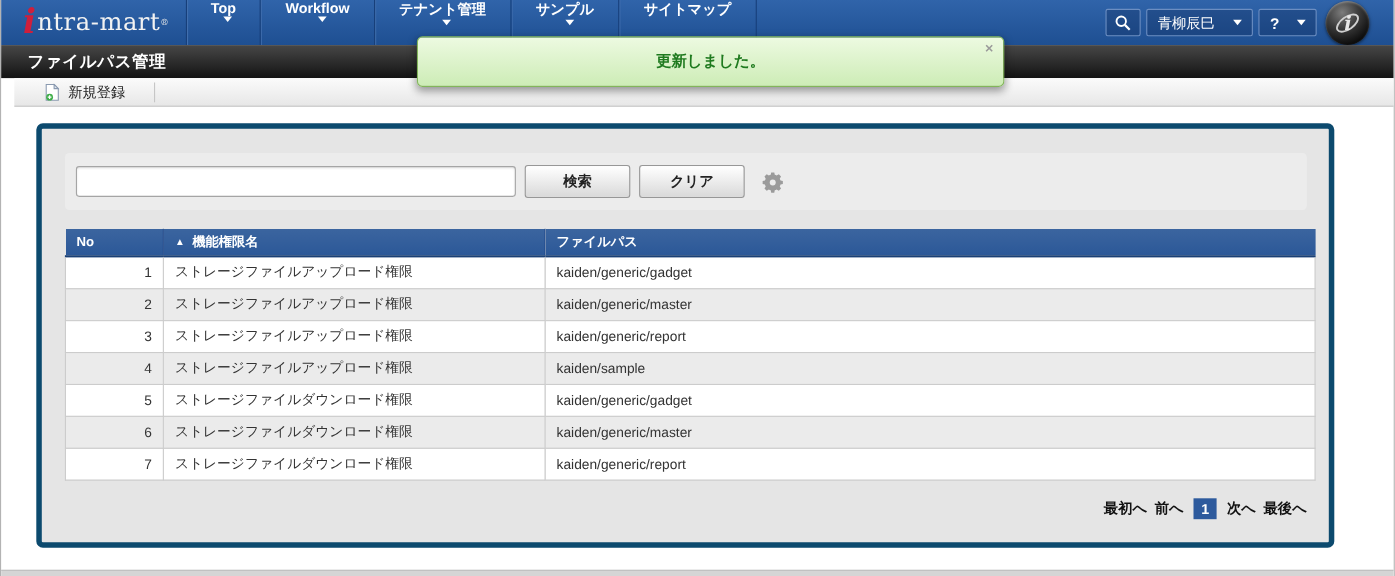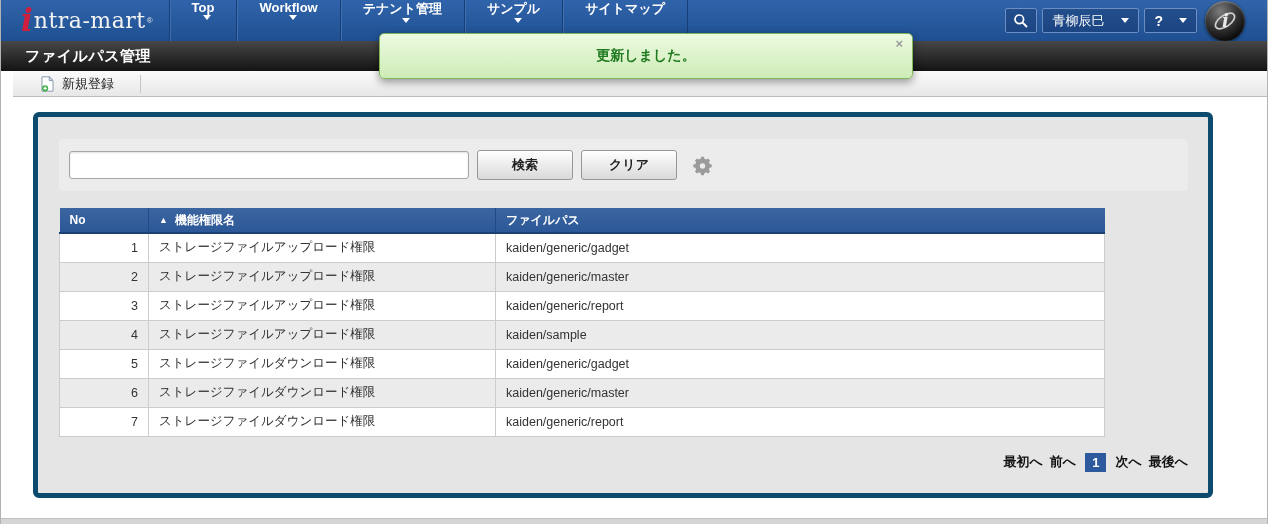--- a/index.html
+++ b/index.html
@@ -57,21 +57,21 @@
   .search-panel { margin:22px 20px 0 21px; height:52px; background:#ececec; border-radius:4px;
                   display:flex; align-items:center; padding:0 10px; }
   .search-input { width:400px; height:28px; border:1px solid #a5a5a5; border-radius:3px;
                   box-shadow:inset 0 1px 2px rgba(0,0,0,.12); font-size:13px; padding:0 6px;
                   font-family:inherit; }
   .btn { margin-left:8px; width:96px; height:30px; background:linear-gradient(#ffffff,#d9d9d9);
          border:1px solid #979797; border-radius:3px; font-size:13px; font-weight:bold; color:#222;
          cursor:pointer; font-family:inherit; }
   .gear-wrap { margin-left:15px; display:flex; align-items:center; cursor:pointer; }
 
-  table { border-collapse:collapse; margin:17px 20px 0 21px; width:1046px; table-layout:fixed; }
+  table { border-collapse:collapse; margin:17px 20px 0 21px; width:1137px; table-layout:fixed; }
   thead th { background:linear-gradient(#3b659f,#2c5898); color:#fff; font-size:12px; text-align:left;
              height:25px; padding:0 0 0 10px; border-bottom:2px solid #1a4076; font-weight:bold;
              white-space:nowrap; overflow:hidden; }
   thead th + th { border-left:1px solid #21498a; }
   th.col-no { width:89px; } th.col-perm { width:347px; }
   .sort-tri { font-size:9px; margin-right:7px; vertical-align:1px; }
   tbody td { height:29px; font-size:12.5px; color:#333; border:1px solid #cccccc; padding:0 10px;
              background:#fff; white-space:nowrap; overflow:hidden; }
   tr.alt td { background:#ebebeb; }
   td.cell-no { text-align:right; }

